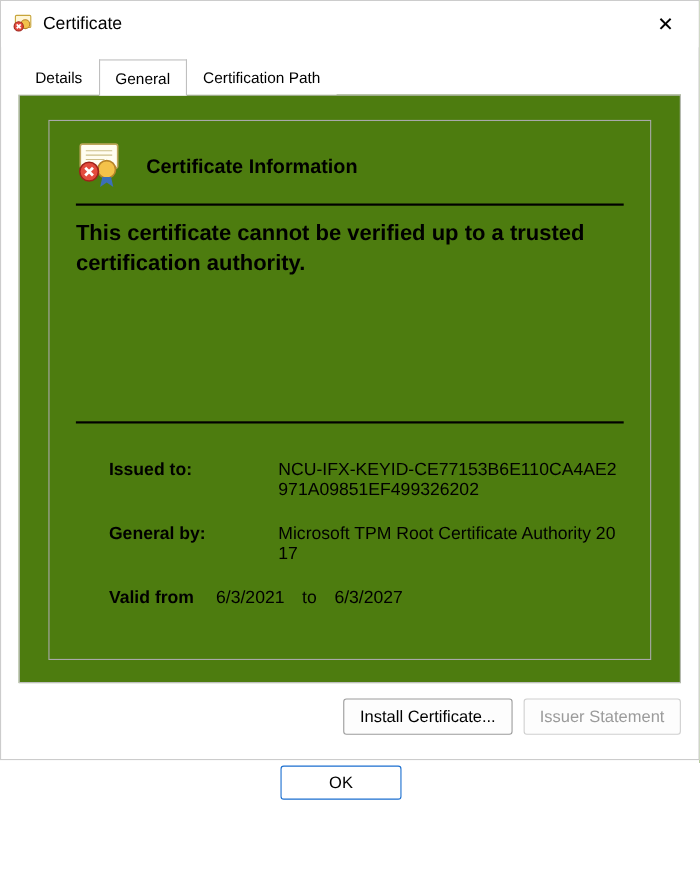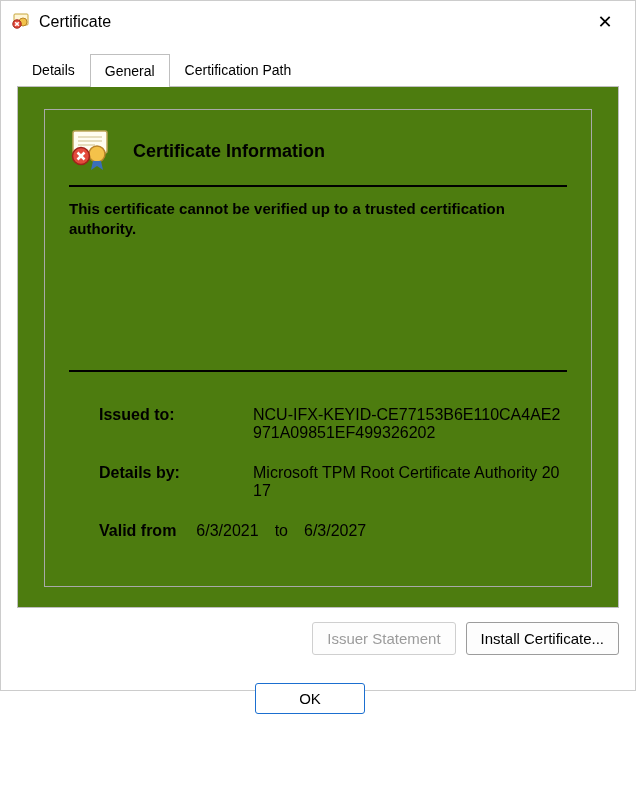--- a/index.html
+++ b/index.html
@@ -21,21 +21,21 @@
 
     .tabpage { border: 1px solid #bfbfbf; padding: 22px 26px 20px 26px; flex: 1; background: #4d7c0f; position: relative; z-index: 1; }
 
     .cert-box { border: 1px solid #a9a9a9; height: 100%; padding: 8px 24px 24px 24px; display: flex; flex-direction: column; }
 
     .cert-header { display: flex; align-items: center; gap: 16px; padding: 10px 0 10px 0; }
     .cert-header .hdr-title { font-weight: bold; font-size: 18px; color: #000; }
 
     .hr { height: 2px; background: #000; margin: 0 0 12px 0; width: 100%; }
 
-    .warning { font-weight: bold; font-size: 15px; line-height: 1.35; color: #000; margin-bottom: 10px; }
+    .warning { font-weight: bold; font-size: 20px; line-height: 1.35; color: #000; margin-bottom: 10px; }
 
     .spacer { flex: 0 0 120px; }
 
     .details-block { margin-top: 8px; }
     .row { display: flex; margin: 14px 0 22px 30px; font-size: 16px; gap: 36px; }
     .row .lbl { font-weight: bold; width: 118px; flex: 0 0 118px; color: #000; }
     .row .val { color: #000; word-break: break-all; flex:1; }
     .valid-line { display:flex; margin: 14px 0 22px 30px; font-size:16px; align-items: baseline;}
     .valid-line .lbl { font-weight: bold; color:#000; margin-right: 10px;}
     .valid-line .date { margin: 0 10px;}
@@ -104,37 +104,37 @@
         <div class="spacer"></div>
 
         <div class="hr"></div>
 
         <div class="details-block">
           <div class="row">
             <span class="lbl">Issued to:</span>
             <span class="val">NCU-IFX-KEYID-CE77153B6E110CA4AE2971A09851EF499326202</span>
           </div>
           <div class="row">
-            <span class="lbl">Details by:</span>
+            <span class="lbl">General by:</span>
             <span class="val">Microsoft TPM Root Certificate Authority 2017</span>
           </div>
           <div class="valid-line">
             <span class="lbl">Valid from</span>
             <span class="date">6/3/2021</span>
             <span class="to">to</span>
             <span class="date">6/3/2027</span>
           </div>
         </div>
 
       </div>
     </div>
 
     <div class="button-row">
+      <button class="btn">Install Certificate...</button>
       <button class="btn disabled">Issuer Statement</button>
-      <button class="btn">Install Certificate...</button>
     </div>
 
   </div>
 
   <div class="footer">
     <button class="ok-btn">OK</button>
   </div>
 
 </div>
 

